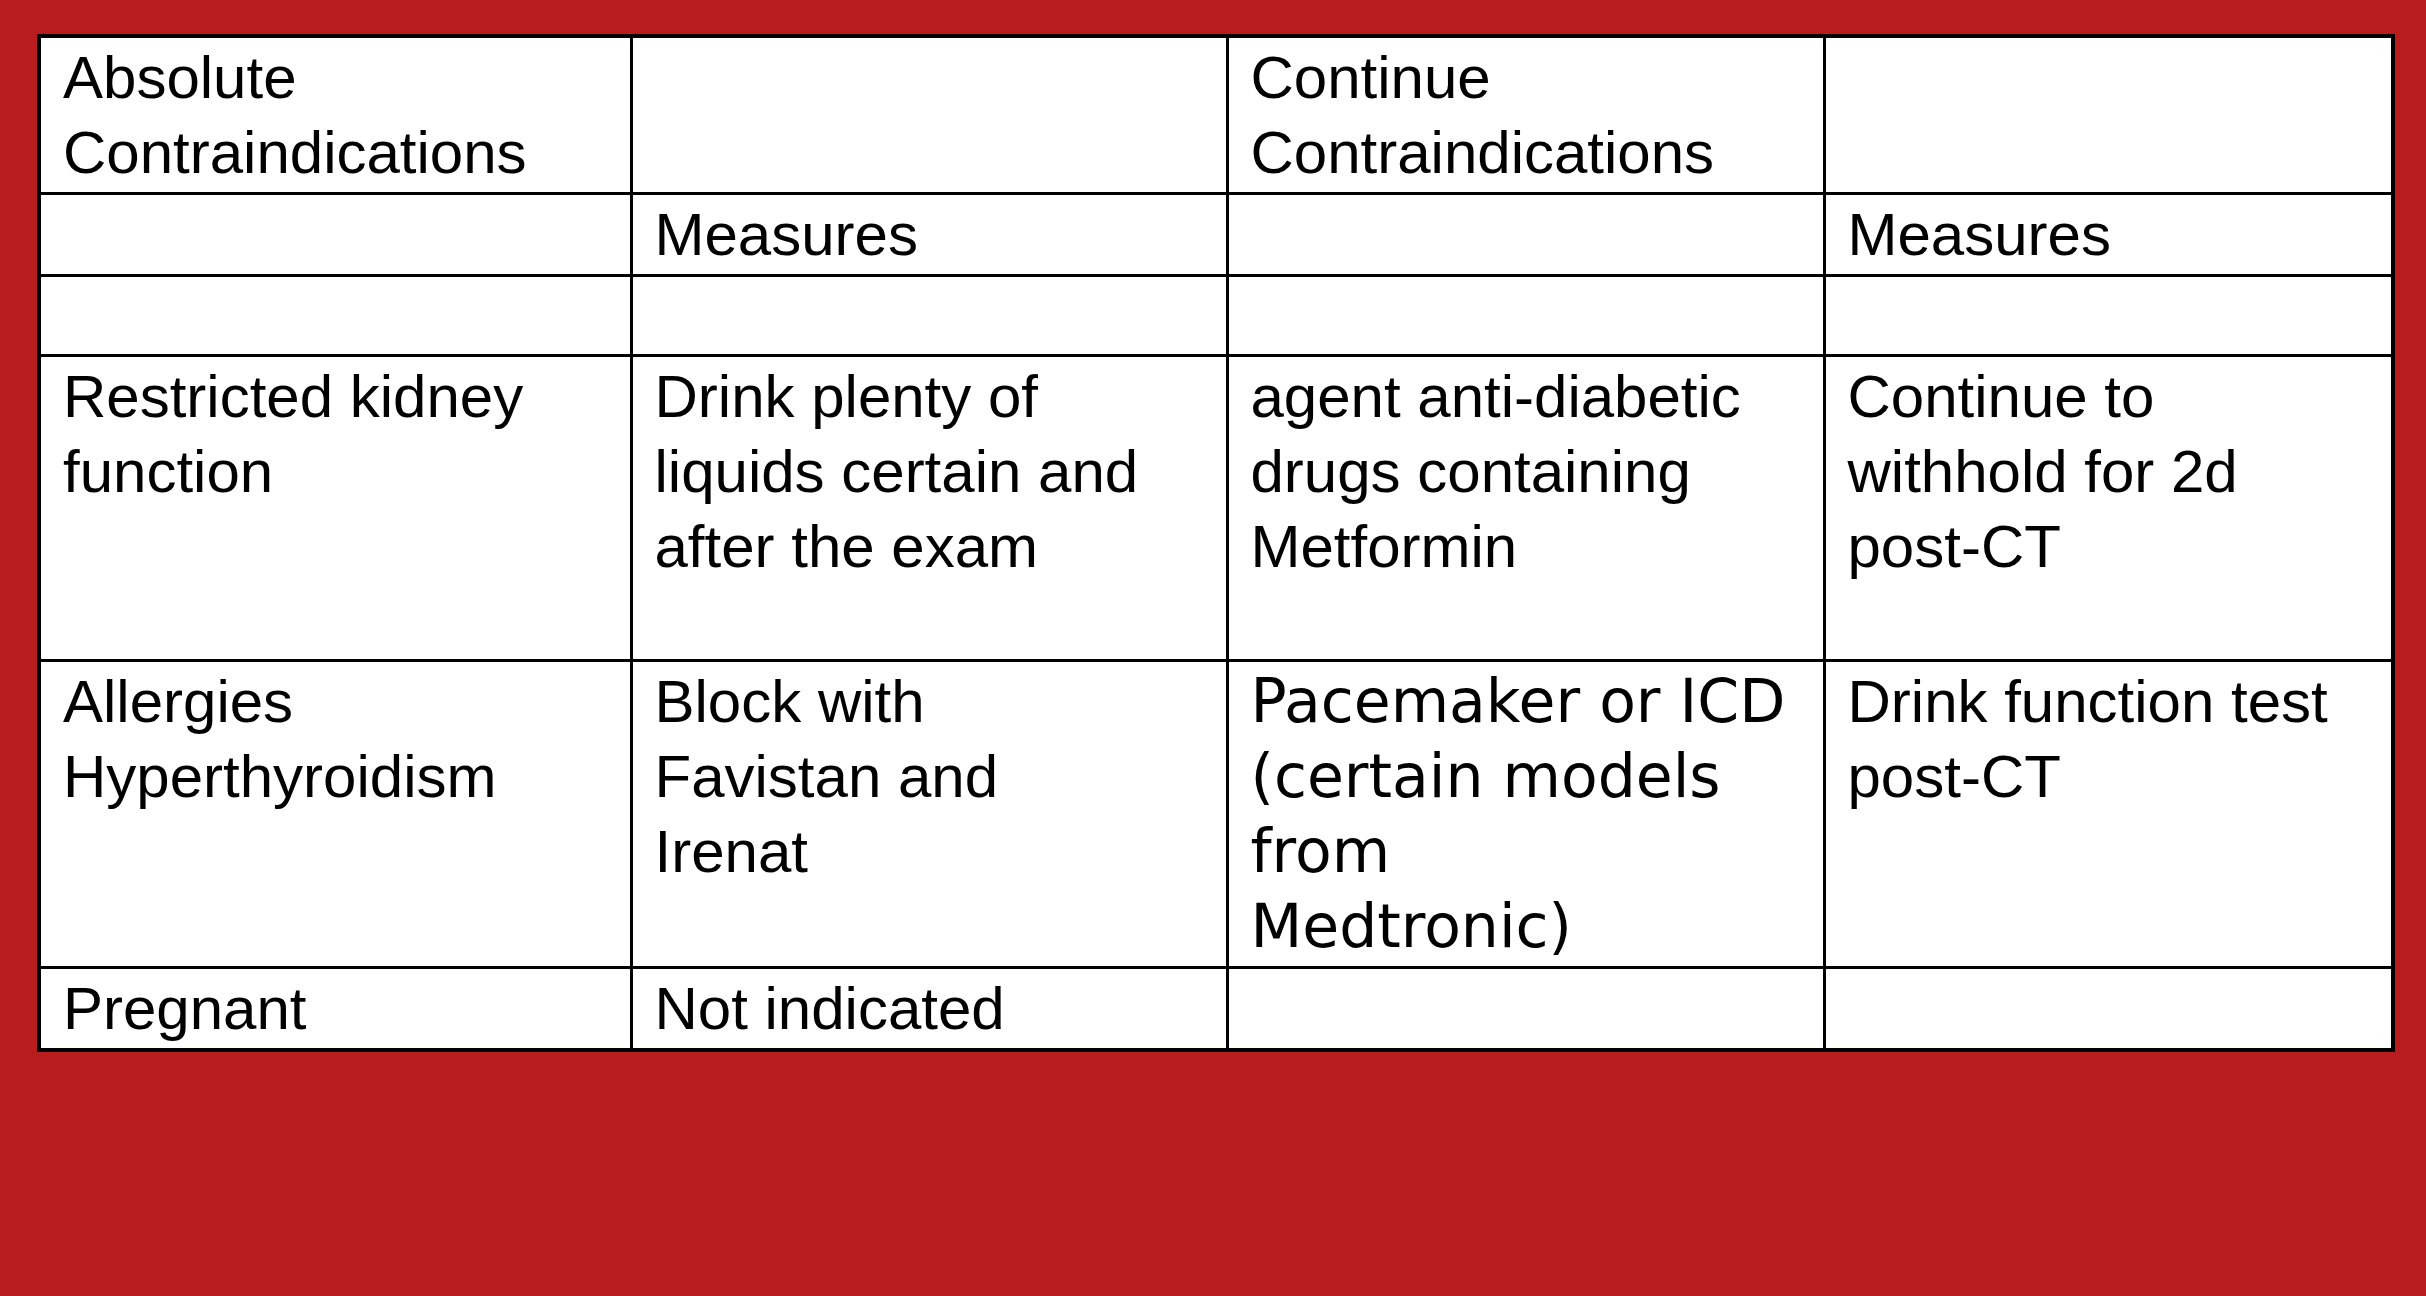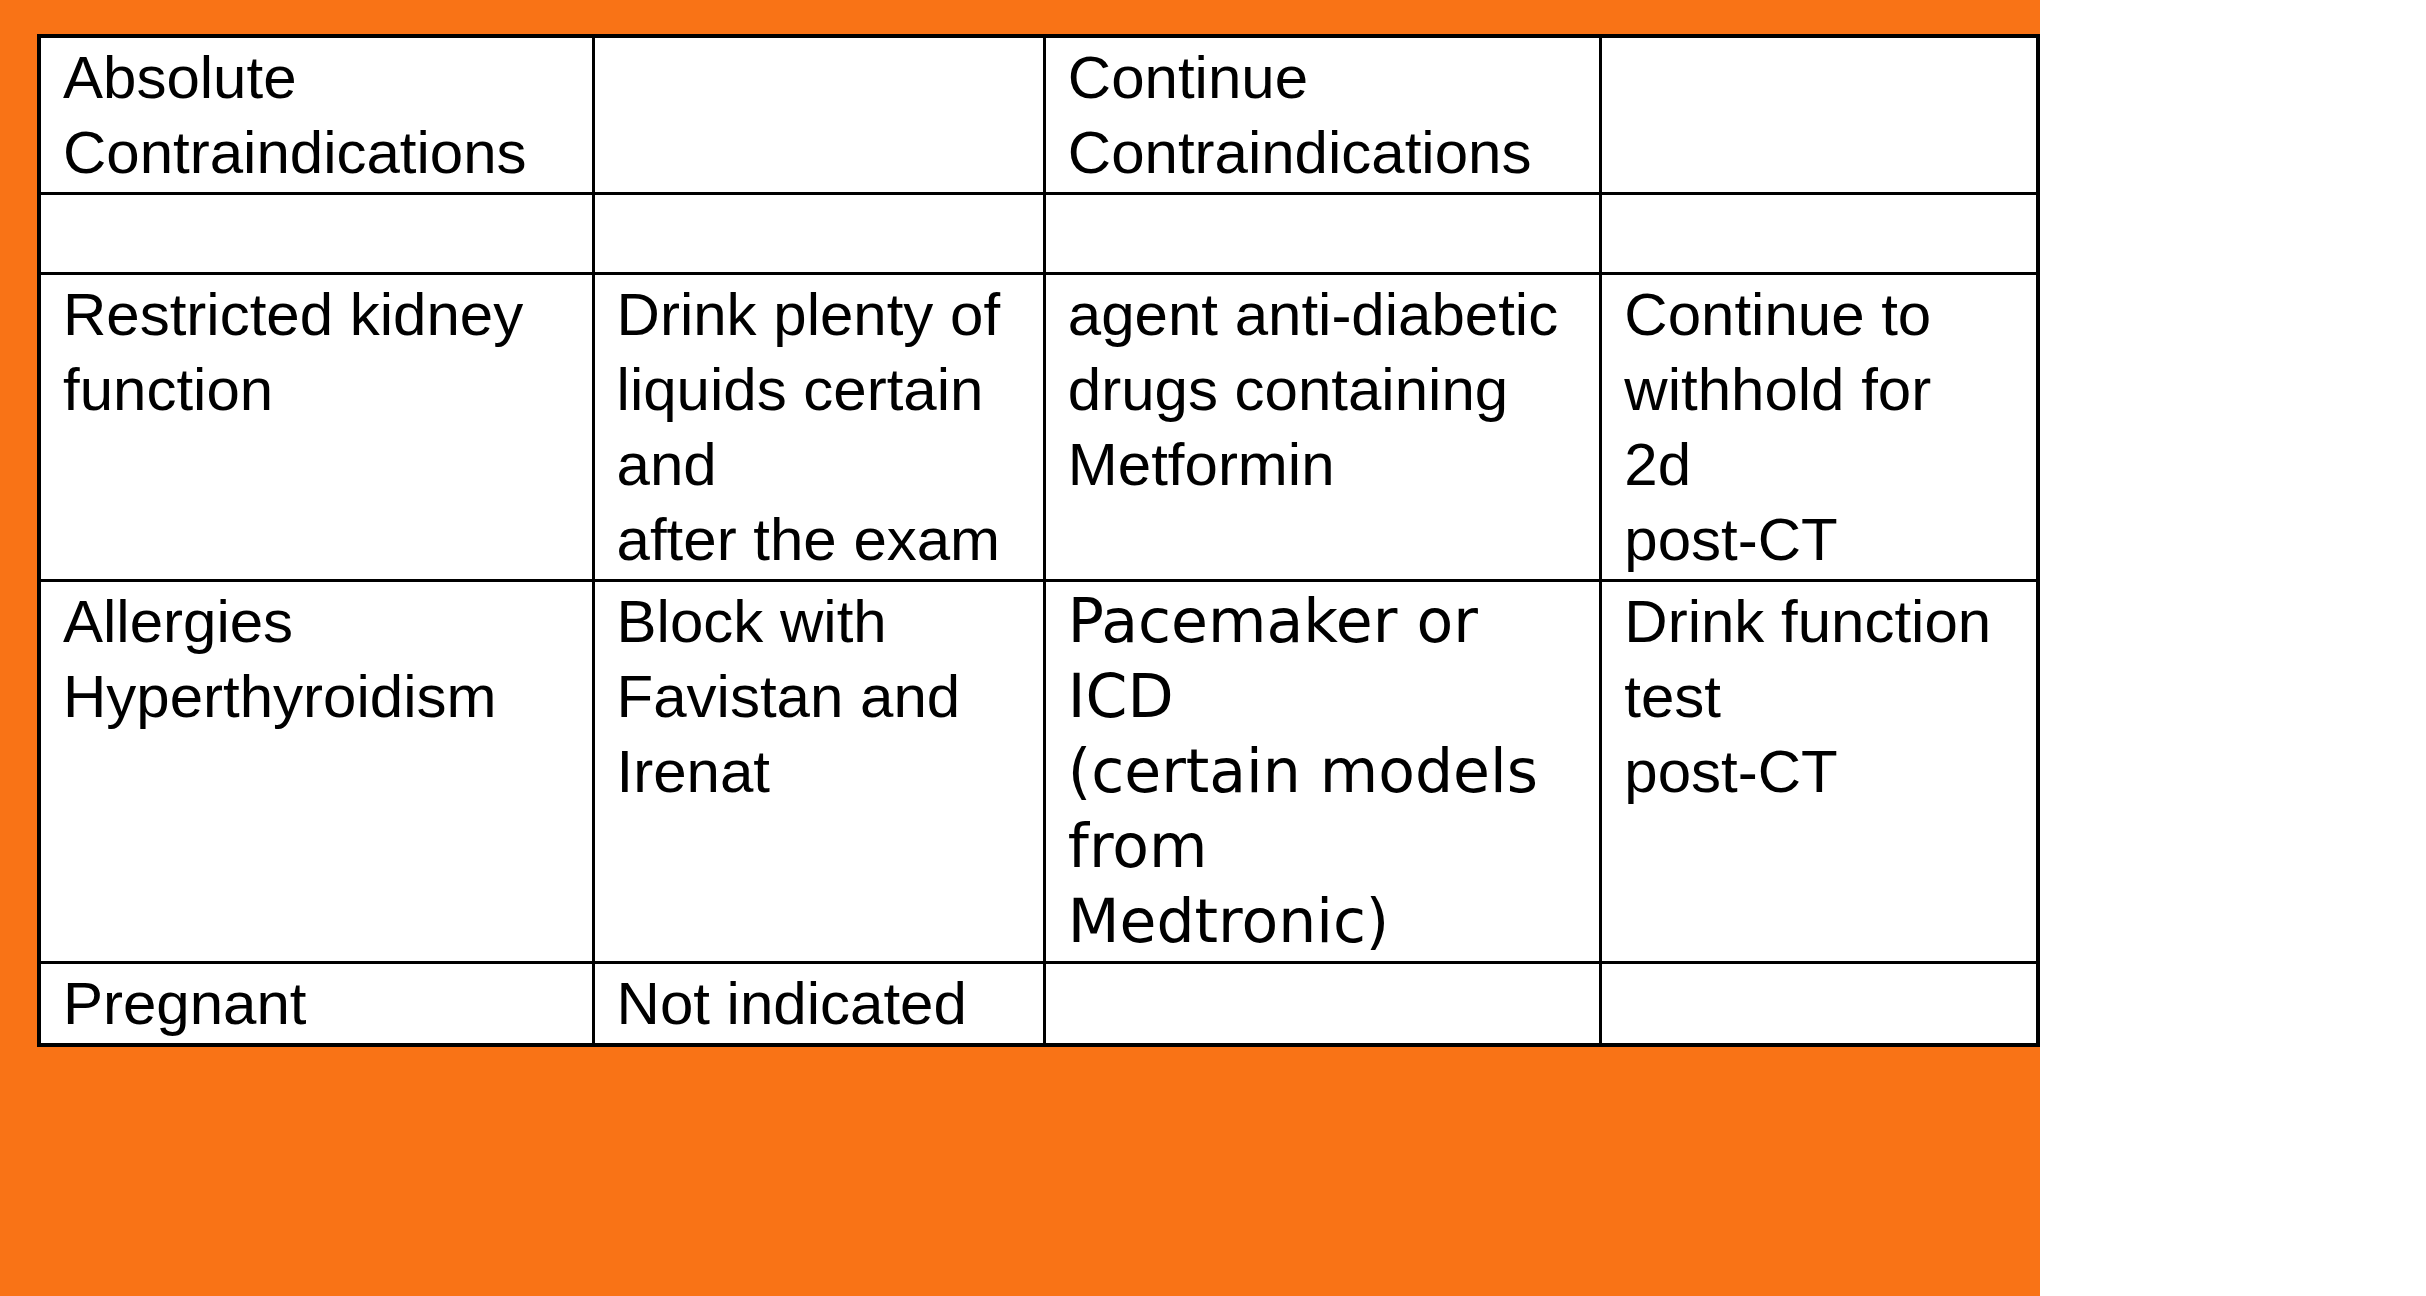--- a/index.html
+++ b/index.html
@@ -5,23 +5,23 @@
   html, body {
     margin: 0;
     padding: 0;
     width: 2426px;
     height: 1296px;
     background: #ffffff;
     font-family: "Liberation Sans", sans-serif;
   }
   .page {
     position: relative;
-    width: 2040px;
+    width: 2426px;
     height: 1296px;
-    background: #f97316;
+    background: #b91c1c;
     overflow: hidden;
   }
   table.ct-table {
     position: absolute;
     left: 37px;
     top: 34px;
     border-collapse: collapse;
     table-layout: fixed;
     border: 4px solid #000000;
     background: #ffffff;
@@ -55,20 +55,26 @@
     </colgroup>
     <tbody>
       <tr style="height:155px">
         <td>Absolute
 Contraindications</td>
         <td></td>
         <td>Continue
 Contraindications</td>
         <td></td>
       </tr>
+      <tr style="height:75px">
+        <td></td>
+        <td>Measures</td>
+        <td></td>
+        <td>Measures</td>
+      </tr>
       <tr style="height:80px">
         <td></td>
         <td></td>
         <td></td>
         <td></td>
       </tr>
       <tr style="height:305px">
         <td>Restricted kidney
 function</td>
         <td>Drink plenty of

